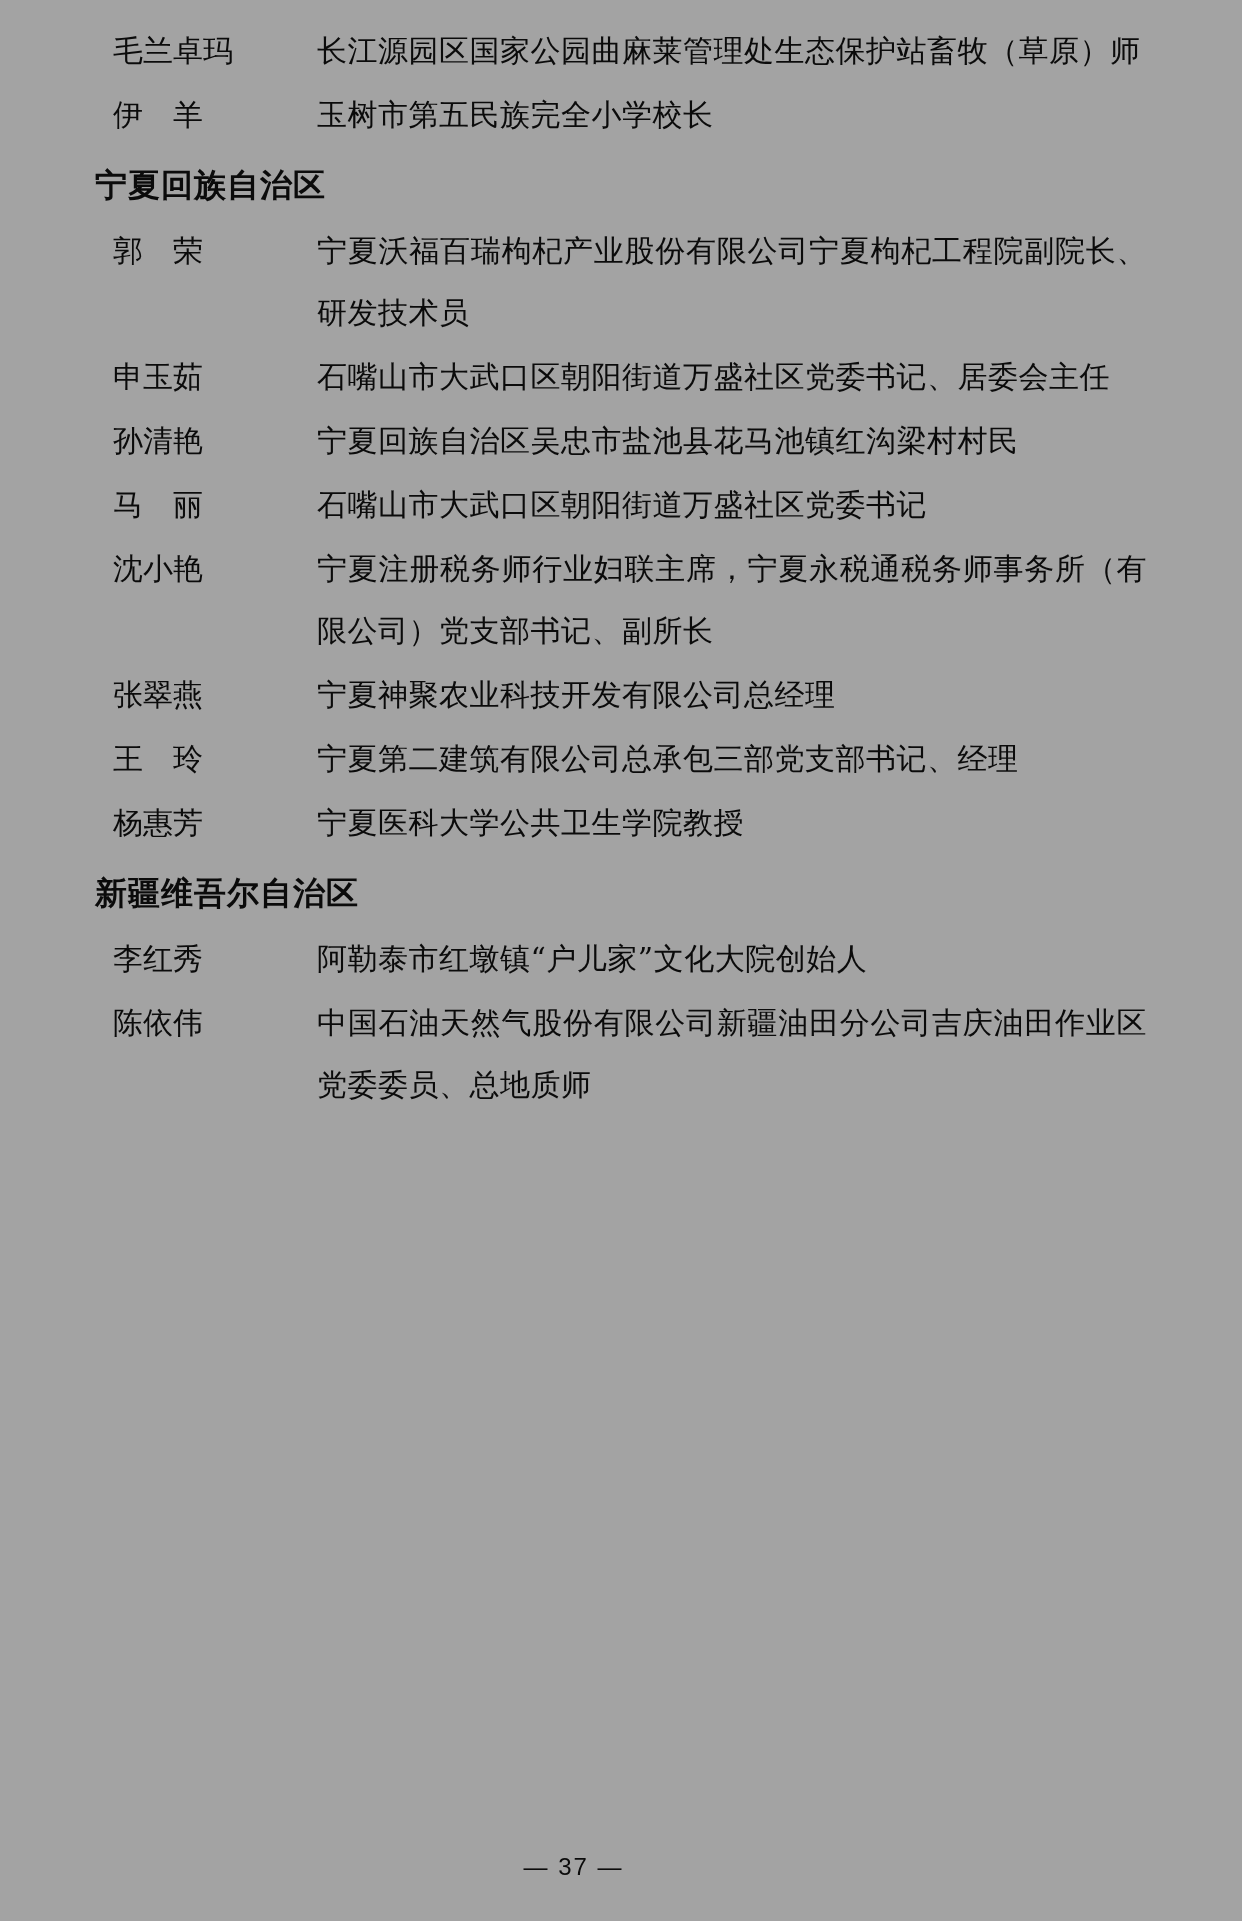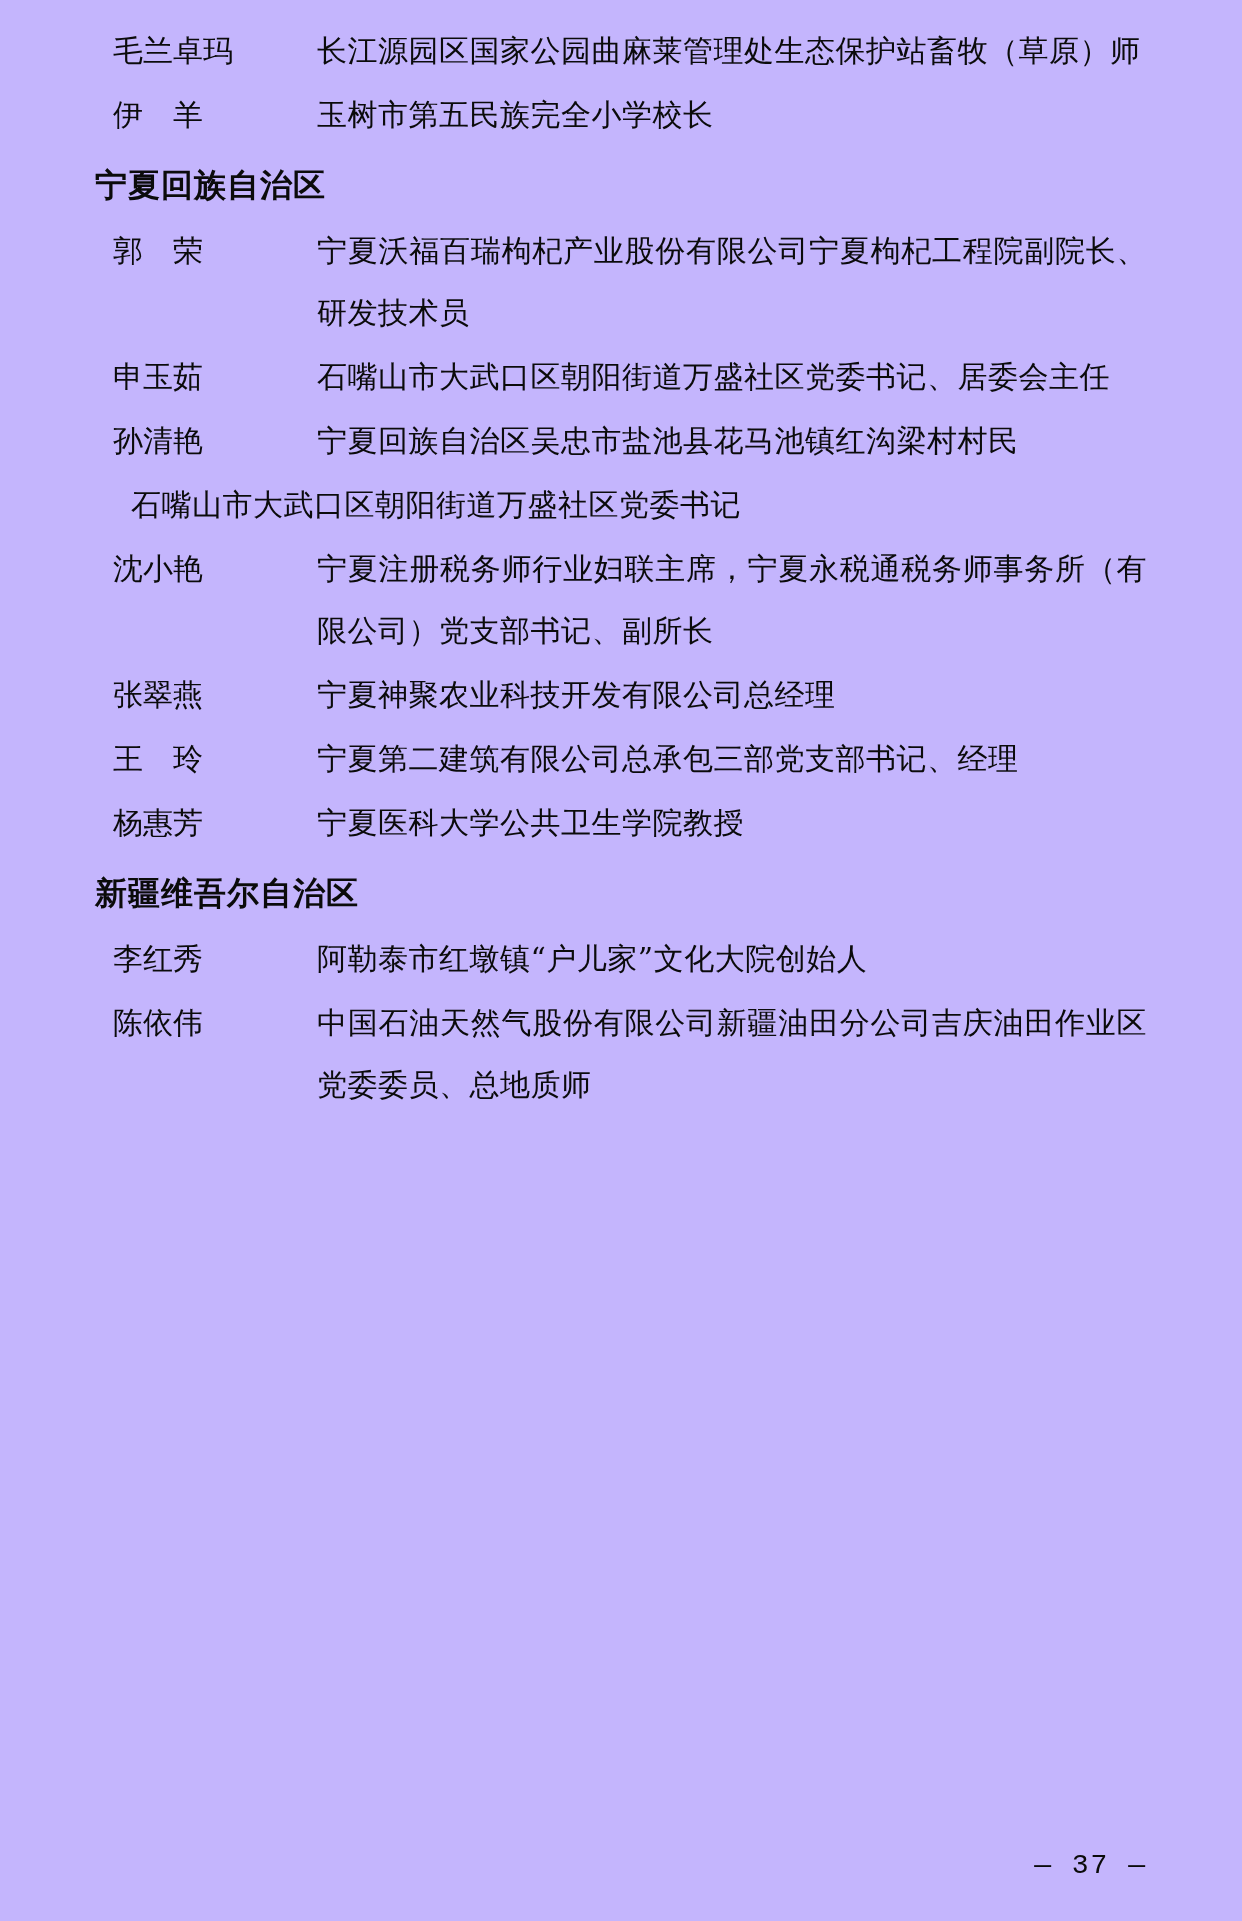--- a/index.html
+++ b/index.html
@@ -4,21 +4,21 @@
 <style>
   html, body {
     margin: 0;
     padding: 0;
     background: #ffffff;
   }
   .page {
     position: relative;
     width: 1242px;
     height: 1921px;
-    background: #c4b5fd;
+    background: #a3a3a3;
     box-sizing: border-box;
     padding: 20px 95px 0 95px;
     font-family: "DejaVu Serif", "Liberation Serif", serif;
     color: #0b0b0b;
   }
   .entry {
     display: flex;
     align-items: flex-start;
     margin-bottom: 2px;
   }
@@ -50,23 +50,23 @@
     font-weight: bold;
     margin: 4px 0 0 0;
     letter-spacing: 1px;
     font-family: Liberation Sans, sans-serif;
   }
   .footer {
     position: absolute;
     left: 0;
     right: 95px;
     bottom: 40px;
-    text-align: right;
-    font-size: 28px;
-    font-family: Liberation Mono, monospace;
+    text-align: center;
+    font-size: 24px;
+    font-family: Liberation Sans, sans-serif;
     letter-spacing: 2px;
   }
 </style>
 </head>
 <body>
 
 <div class="page">
 
   <div id="content">
       <div class="entry indent">
@@ -84,20 +84,21 @@
       </div>
       <div class="entry indent">
         <div class="name">申玉茹</div>
         <div class="desc">石嘴山市大武口区朝阳街道万盛社区党委书记、居委会主任</div>
       </div>
       <div class="entry indent">
         <div class="name">孙清艳</div>
         <div class="desc">宁夏回族自治区吴忠市盐池县花马池镇红沟梁村村民</div>
       </div>
       <div class="entry indent">
+        <div class="name">马　丽</div>
         <div class="desc">石嘴山市大武口区朝阳街道万盛社区党委书记</div>
       </div>
       <div class="entry indent">
         <div class="name">沈小艳</div>
         <div class="desc">宁夏注册税务师行业妇联主席，宁夏永税通税务师事务所（有限公司）党支部书记、副所长</div>
       </div>
       <div class="entry indent">
         <div class="name">张翠燕</div>
         <div class="desc">宁夏神聚农业科技开发有限公司总经理</div>
       </div>

